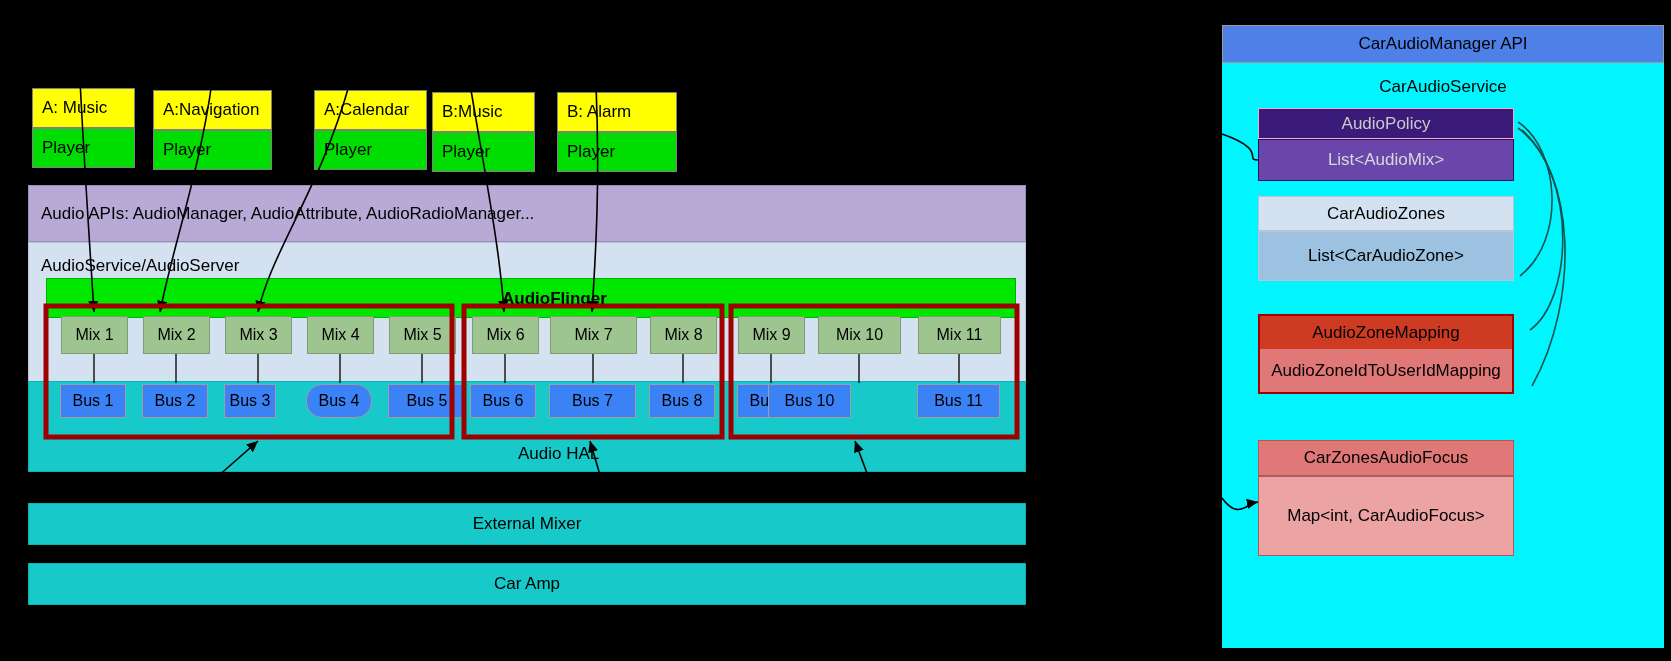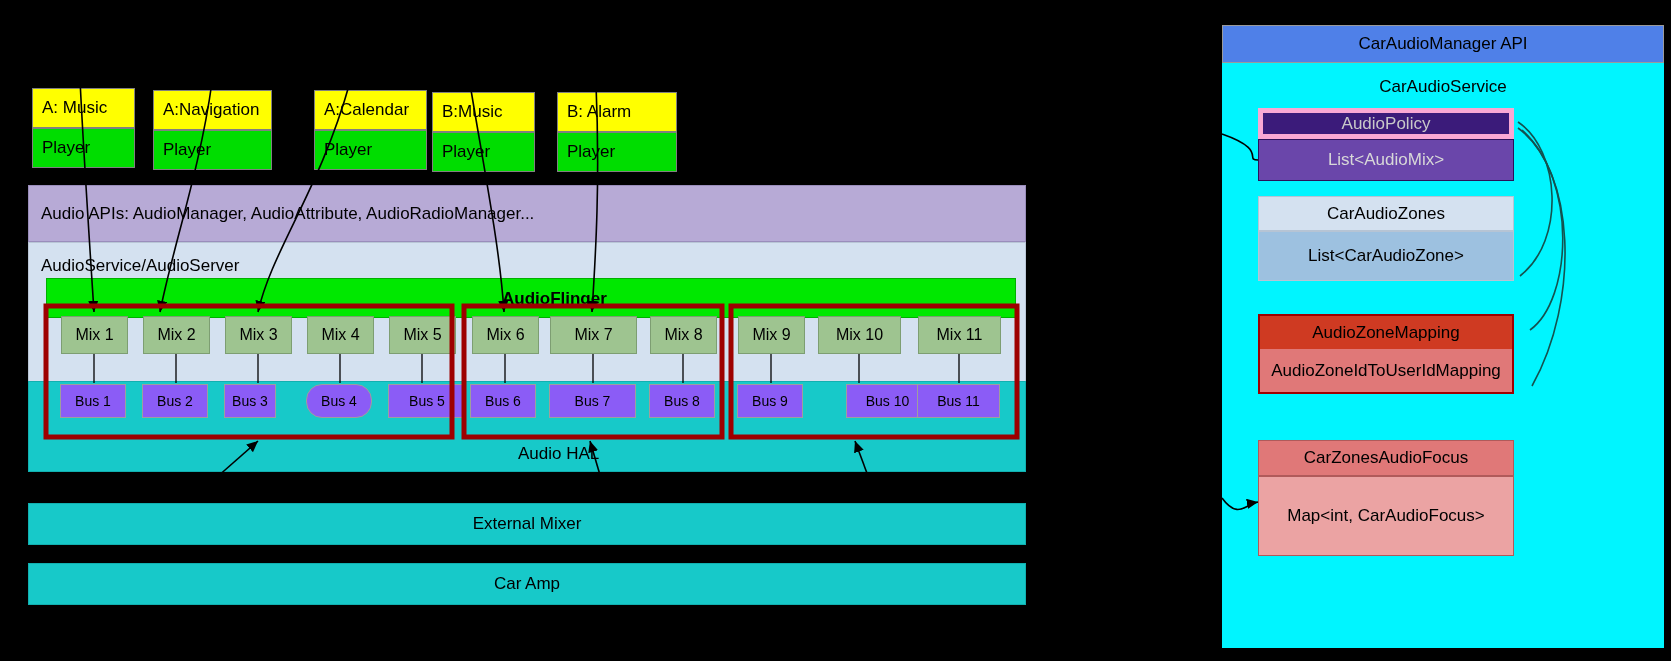--- a/index.html
+++ b/index.html
@@ -80,41 +80,41 @@
     border: 1px solid #11b0b0;
     font-size: 17px;
   }
 
   .mix {
     background: #9ec490;
     border: 1px solid #7d9e72;
     font-size: 16px;
   }
   .bus {
-    background: #8b5cf6;
+    background: #3b82f6;
     border: 1px solid #9e9e9e;
-    font-size: 14px;
+    font-size: 16px;
   }
 
   
   .panel-api {
     background: #4f80e8;
     border: 1px solid #9a9a9a;
     font-size: 17px;
   }
   .panel-body {
     background: #00f5ff;
     font-size: 17px;
     align-items: flex-start;
     justify-content: center;
     padding-top: 9px;
   }
   .pol-head {
     background: #3b1b7a;
-    border: 5px solid #f9a8d4;
+    border: 1px solid #f9a8d4;
     color: #c9c9c9;
     font-size: 17px;
   }
   .pol-body {
     background: #6a46aa;
     border: 1px solid #2a1159;
     color: #d8d8d8;
     font-size: 17px;
   }
   .zone-head {
@@ -214,21 +214,21 @@
   <div class="box bus ctr" style="left:142px; top:384px; width:66px; height:34px;">Bus 2</div>
   <div class="box bus ctr" style="left:224px; top:384px; width:52px; height:34px;">Bus 3</div>
   <div class="box bus ctr" style="left:306px; top:384px; width:66px; height:34px;border-radius:16px;">Bus 4</div>
   <div class="box bus ctr" style="left:388px; top:384px; width:78px; height:34px;">Bus 5</div>
 
   <div class="box bus ctr" style="left:470px; top:384px; width:66px; height:34px;">Bus 6</div>
   <div class="box bus ctr" style="left:549px; top:384px; width:87px; height:34px;">Bus 7</div>
   <div class="box bus ctr" style="left:649px; top:384px; width:66px; height:34px;">Bus 8</div>
 
   <div class="box bus ctr" style="left:737px; top:384px; width:66px; height:34px;">Bus 9</div>
-  <div class="box bus ctr" style="left:846px; top:384px; width:83px; height:34px;">Bus 10</div>
+  <div class="box bus ctr" style="left:768px; top:384px; width:83px; height:34px;">Bus 10</div>
   <div class="box bus ctr" style="left:917px; top:384px; width:83px; height:34px;">Bus 11</div>
 
   <div class="box panel-api ctr" style="left:1222px; top:25px; width:442px; height:38px;">CarAudioManager API</div>
 
   <div class="box panel-body" style="left:1222px; top:63px; width:442px; height:585px;">
     <span style="position:absolute; left:0; right:0; top:14px; text-align:center;">CarAudioService</span>
   </div>
 
   <div class="box pol-head ctr" style="left:1258px; top:108px; width:256px; height:31px;">AudioPolicy</div>
   <div class="box pol-body ctr" style="left:1258px; top:139px; width:256px; height:42px;">List&lt;AudioMix&gt;</div>

